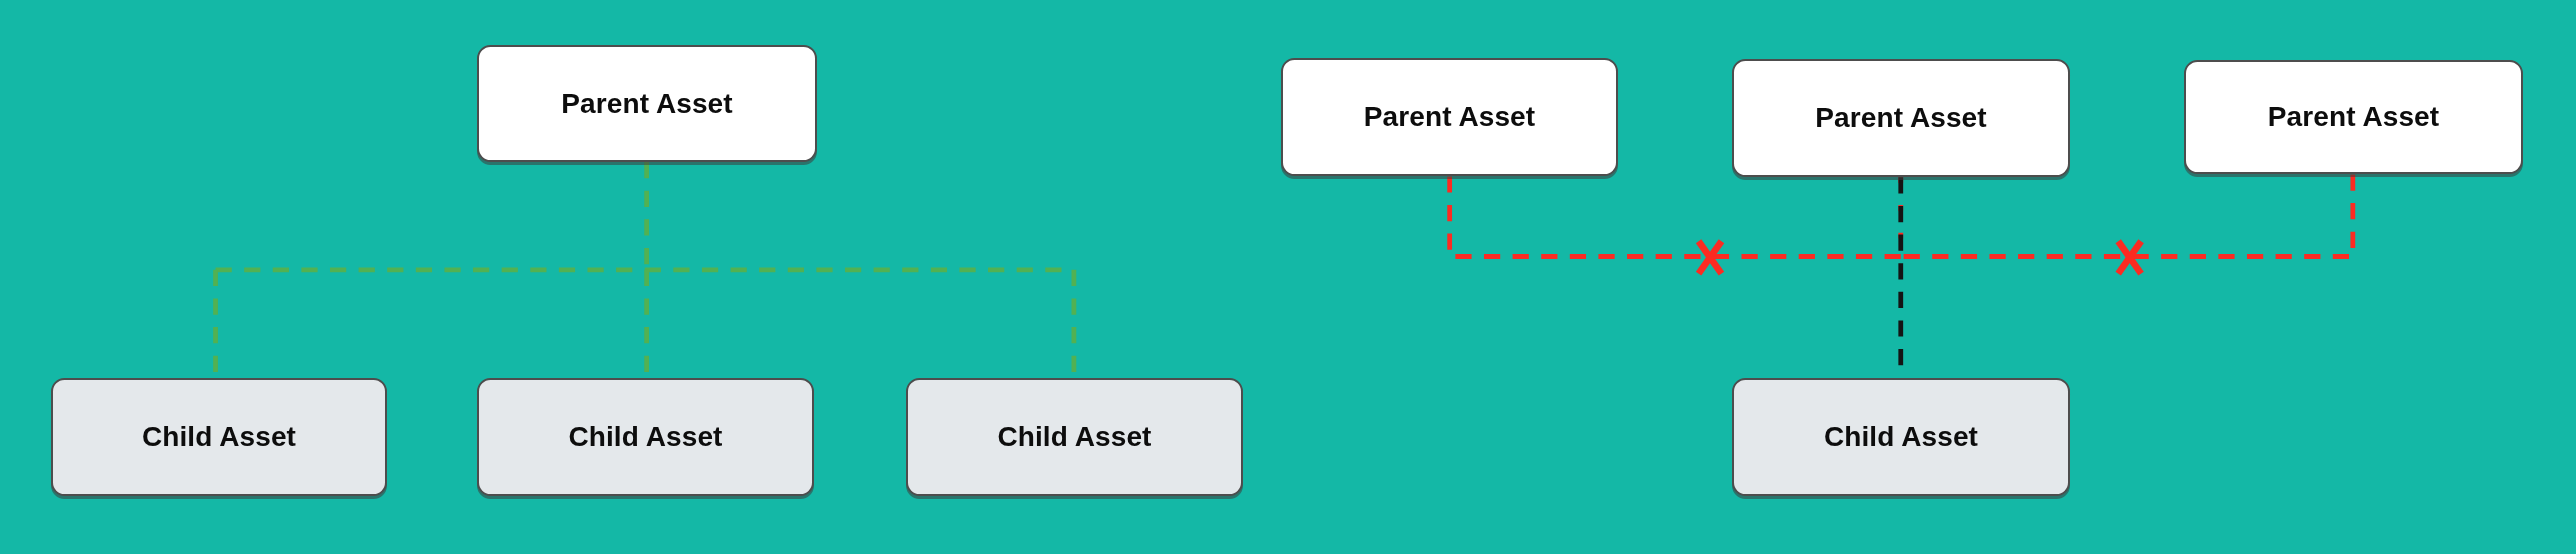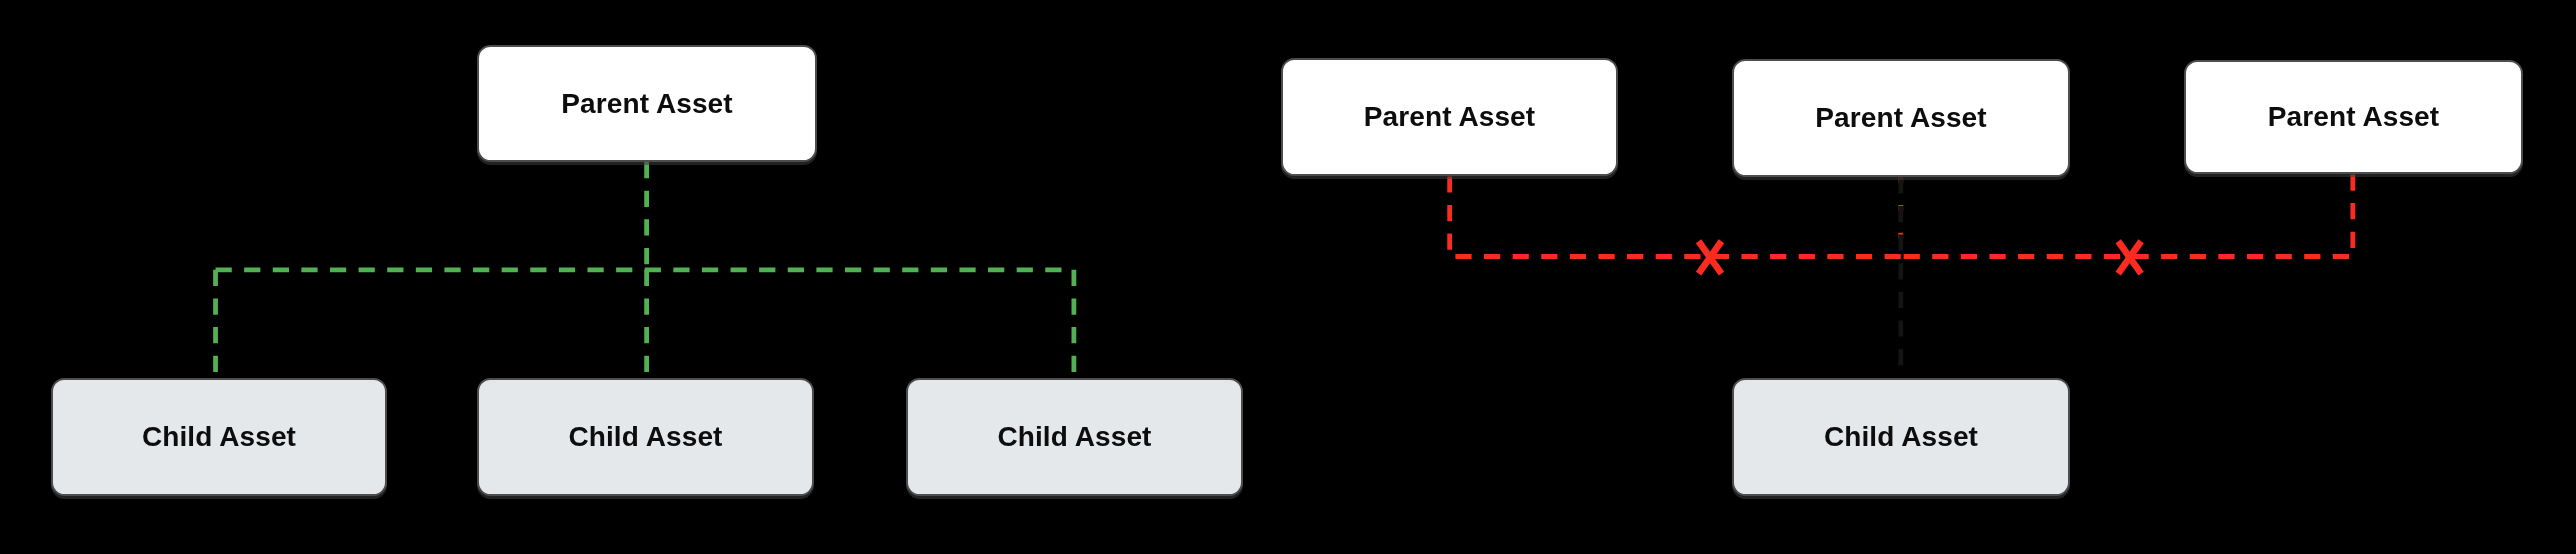--- a/index.html
+++ b/index.html
@@ -10,21 +10,21 @@
   body {
     width: 2576px;
     height: 554px;
     font-family: "Liberation Sans", sans-serif;
     overflow: hidden;
   }
   #canvas {
     position: relative;
     width: 2576px;
     height: 554px;
-    background: #000000;
+    background: #14b8a6;
   }
   .diagram-svg {
     position: absolute;
     left: 0;
     top: 0;
     width: 2576px;
     height: 554px;
   }
   .node {
     position: absolute;

